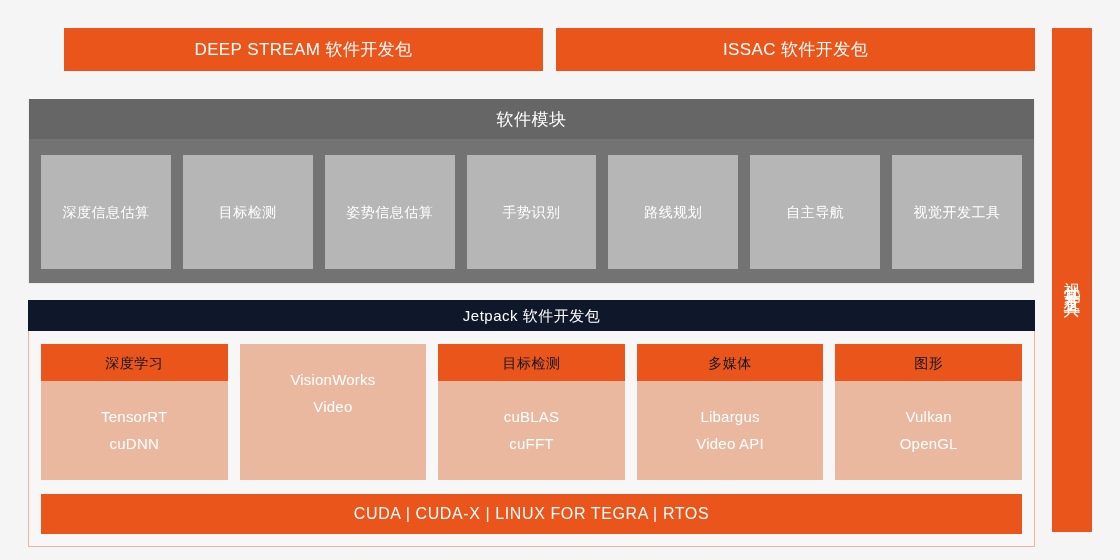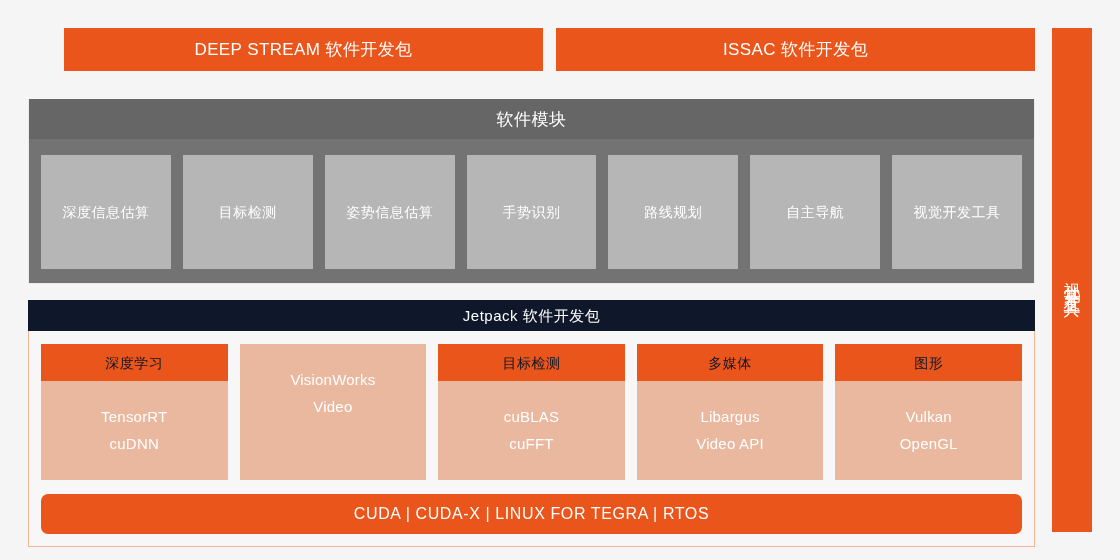--- a/index.html
+++ b/index.html
@@ -159,21 +159,20 @@
     margin-top: 14px;
     height: 40px;
     background: #e9551a;
     color: #ffffff;
     display: flex;
     align-items: center;
     justify-content: center;
     font-size: 16px;
     letter-spacing: 0.6px;
     line-height: 1;
-    border-radius: 7px;
   }
 
   
   .vertical-bar {
     width: 40px;
     background: #e9551a;
     color: #ffffff;
     display: flex;
     align-items: center;
     justify-content: center;

